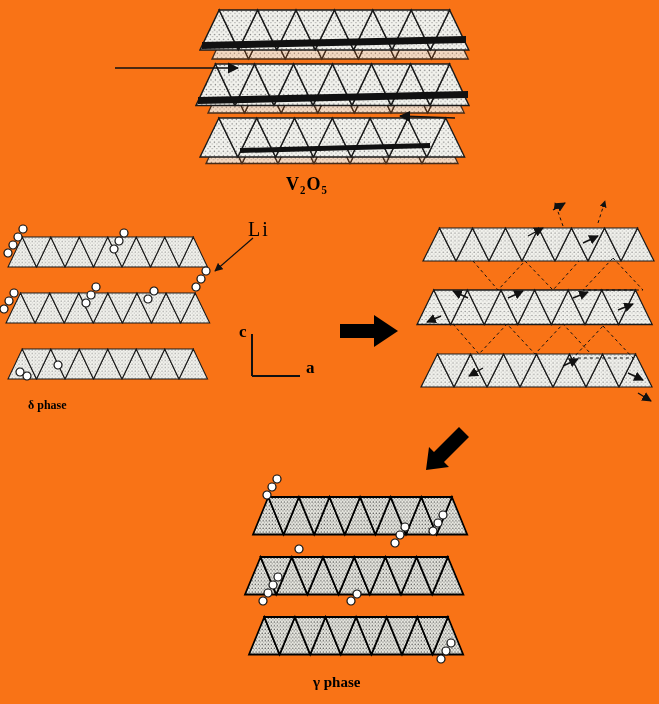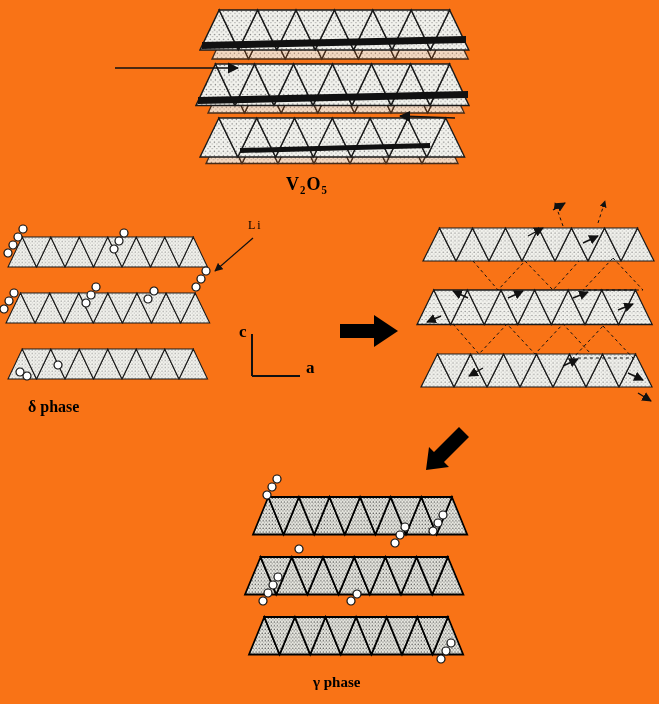--- a/index.html
+++ b/index.html
@@ -6,23 +6,23 @@
   html,body { background:#ffffff; }
   body {
     width:659px; height:704px;
     font-family:"Liberation Serif", serif;
     position:relative;
   }
   .fig { position:relative; width:659px; height:704px; background:#f97316; overflow:hidden; }
   .abs { position:absolute; }
   .lbl { position:absolute; font-weight:700; color:#000; white-space:nowrap; }
   .lbl-v2o5  { left:286px; top:174px; font-size:18px; letter-spacing:1px; }
-  .lbl-delta { left:28px;  top:398px; font-size:16px; }
+  .lbl-delta { left:28px;  top:398px; font-size:12px; }
   .lbl-gamma { left:313px; top:674px; font-size:15px; }
-  .lbl-li    { left:248px; top:218px; font-size:12px; font-weight:400; letter-spacing:2px; }
+  .lbl-li    { left:248px; top:218px; font-size:20px; font-weight:400; letter-spacing:2px; }
   .lbl-c     { left:239px; top:322px; font-size:17px; }
   .lbl-a     { left:306px; top:358px; font-size:17px; }
 </style>
 </head>
 <body>
 
 <div class="fig">
 
   <svg class="abs" style="left:0;top:0" width="659" height="704" viewBox="0 0 659 704">
     <defs>

